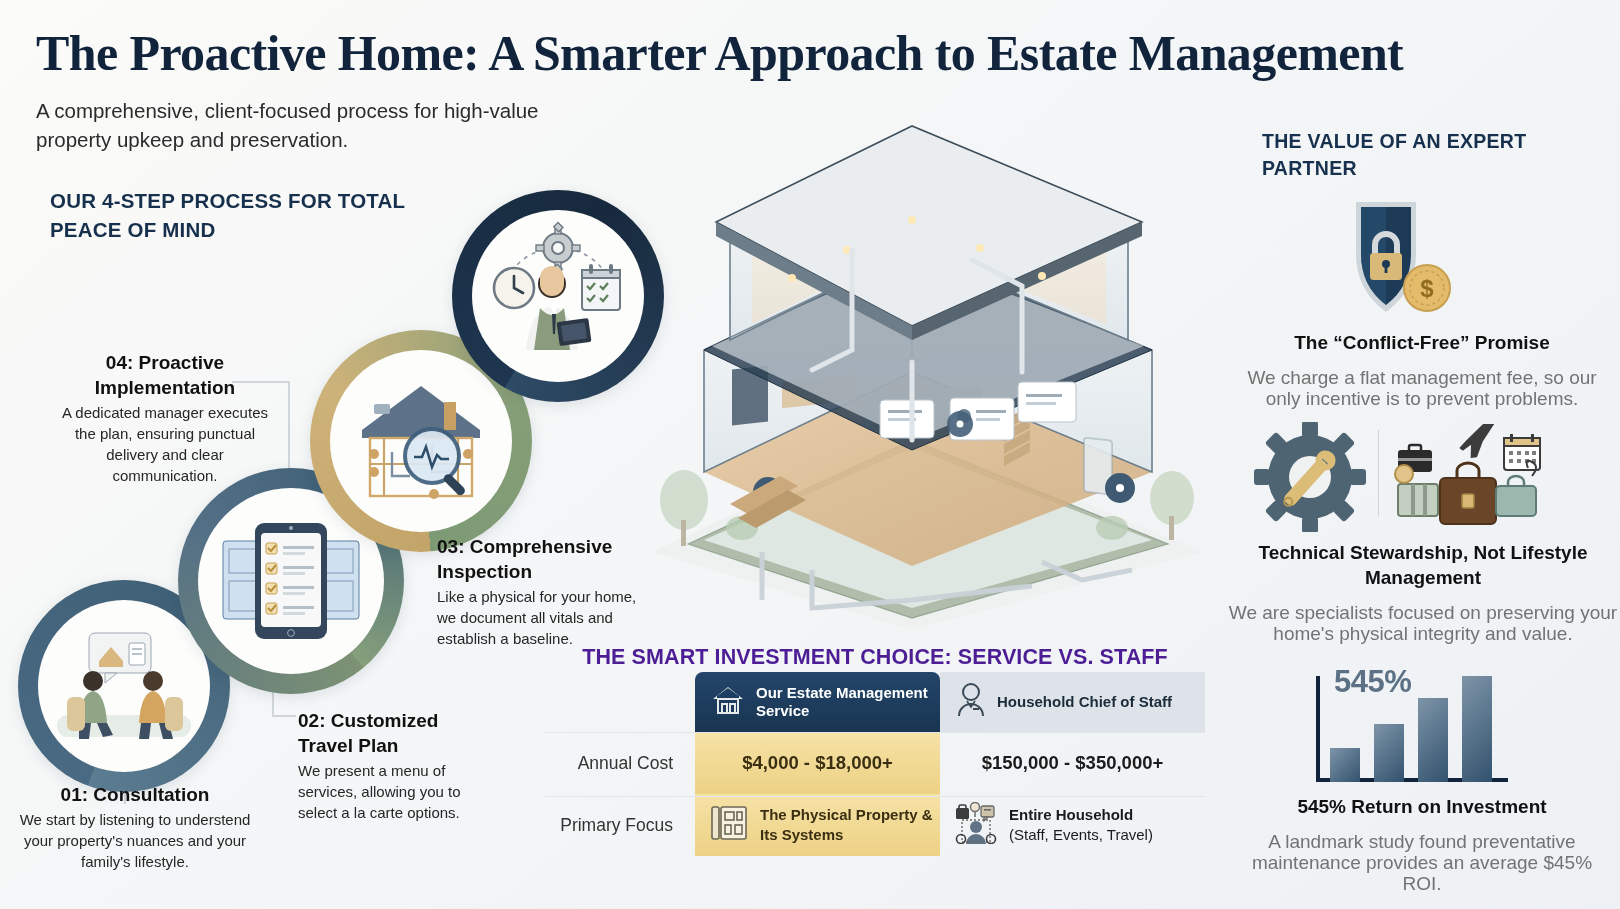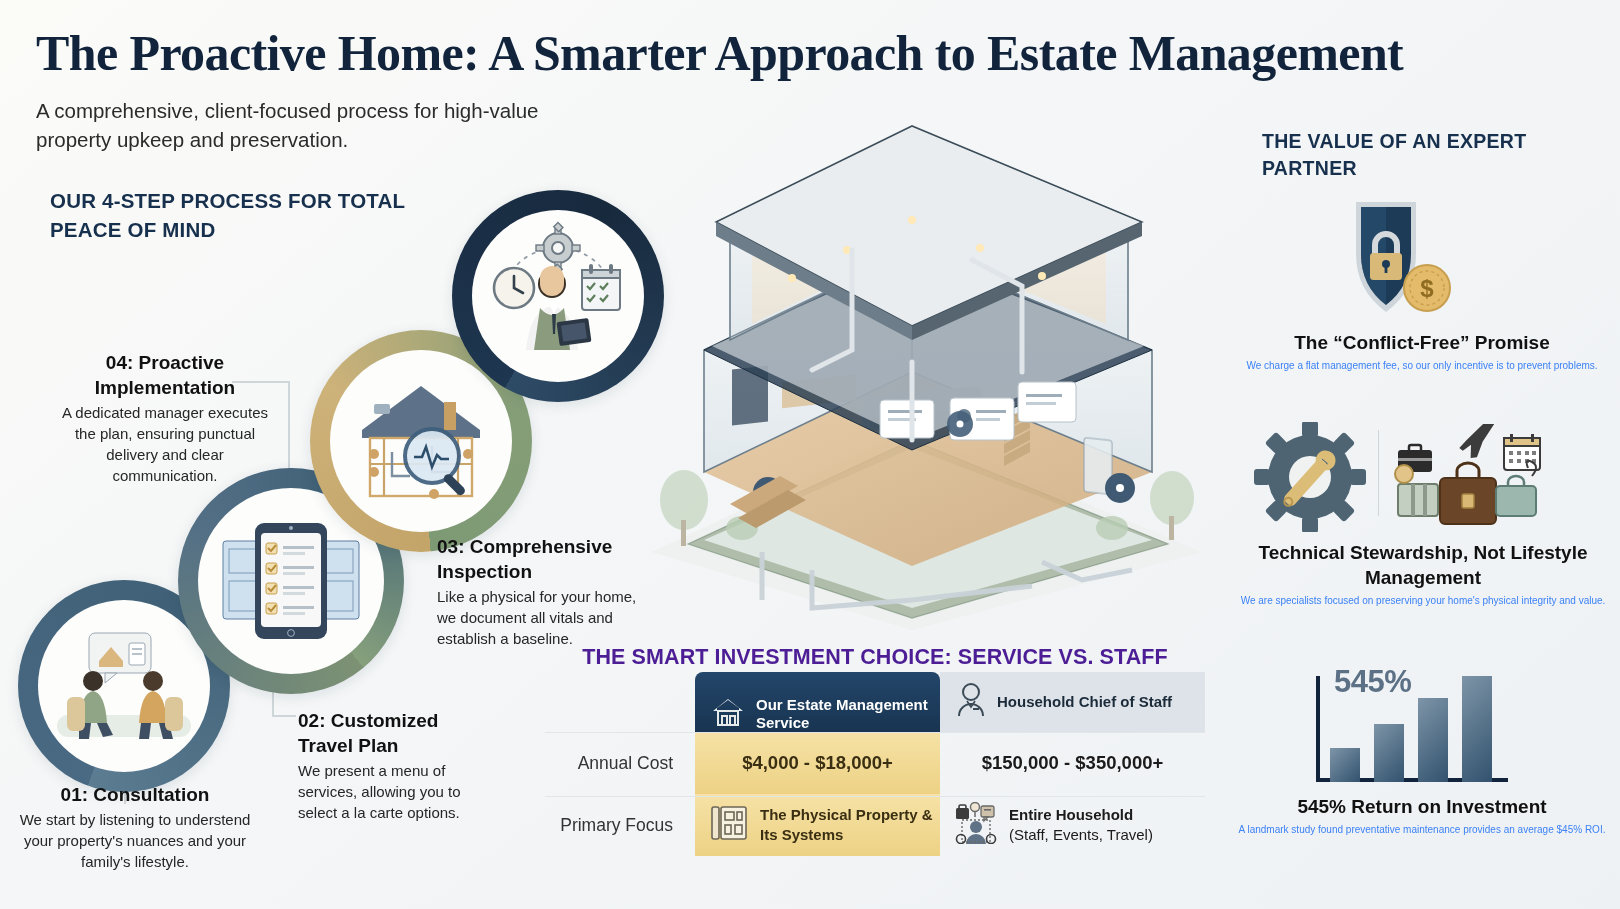--- a/index.html
+++ b/index.html
@@ -72,37 +72,37 @@
   #step4 { left: 60px; top: 350px; width: 210px; text-align: center; }
   #step3 { left: 437px; top: 534px; width: 215px; }
   #step2 { left: 298px; top: 708px; width: 190px; }
   #step1 { left: 10px; top: 782px; width: 250px; text-align: center; }
 
   
   #house-wrap { left: 612px; top: 100px; width: 630px; height: 530px; }
 
   
   .rt-title { font-size: 19px; font-weight: 700; color: #111; line-height: 25px; text-align: center; }
-  .rt-body  { font-size: 10px; line-height: 21px; color: #3b82f6; text-align: center; }
+  .rt-body  { font-size: 19px; line-height: 21px; color: #737373; text-align: center; margin-top: 12px; }
   #promise   { left: 1238px; top: 330px; width: 368px; }
   #stewardship { left: 1228px; top: 540px; width: 390px; }
   #roi-text  { left: 1232px; top: 794px; width: 380px; }
 
   
   #cmp-head {
     left: 545px; top: 645px; width: 660px; text-align: center;
     font-size: 21.5px; font-weight: 700; color: #4c1d95; letter-spacing: .1px; white-space: nowrap;
   }
   #cmp-table { left: 545px; top: 672px; width: 660px; height: 192px; }
   .cmp-grid { display: grid; grid-template-columns: 150px 245px 265px; width: 100%; }
   .cmp-cell { display: flex; align-items: center; }
   .hdr-blank { height: 60px; }
   .hdr-a {
     height: 60px; background: linear-gradient(180deg,#24466a,#183451);
-    border-radius: 8px 8px 0 0; color: #fff; padding-left: 16px; gap: 11px; align-items: flex-end;
+    border-radius: 8px 8px 0 0; color: #fff; padding-left: 16px; gap: 11px;
   }
   .hdr-b {
     height: 60px; background: #dde3e8; color: #1b2b3a; padding-left: 16px; gap: 11px;
   }
   .hdr-txt { font-size: 15px; font-weight: 700; line-height: 18px; }
   .row-label {
     height: 62px; justify-content: flex-end; padding-right: 22px;
     font-size: 17.5px; color: #333;
   }
   .cell-a {

